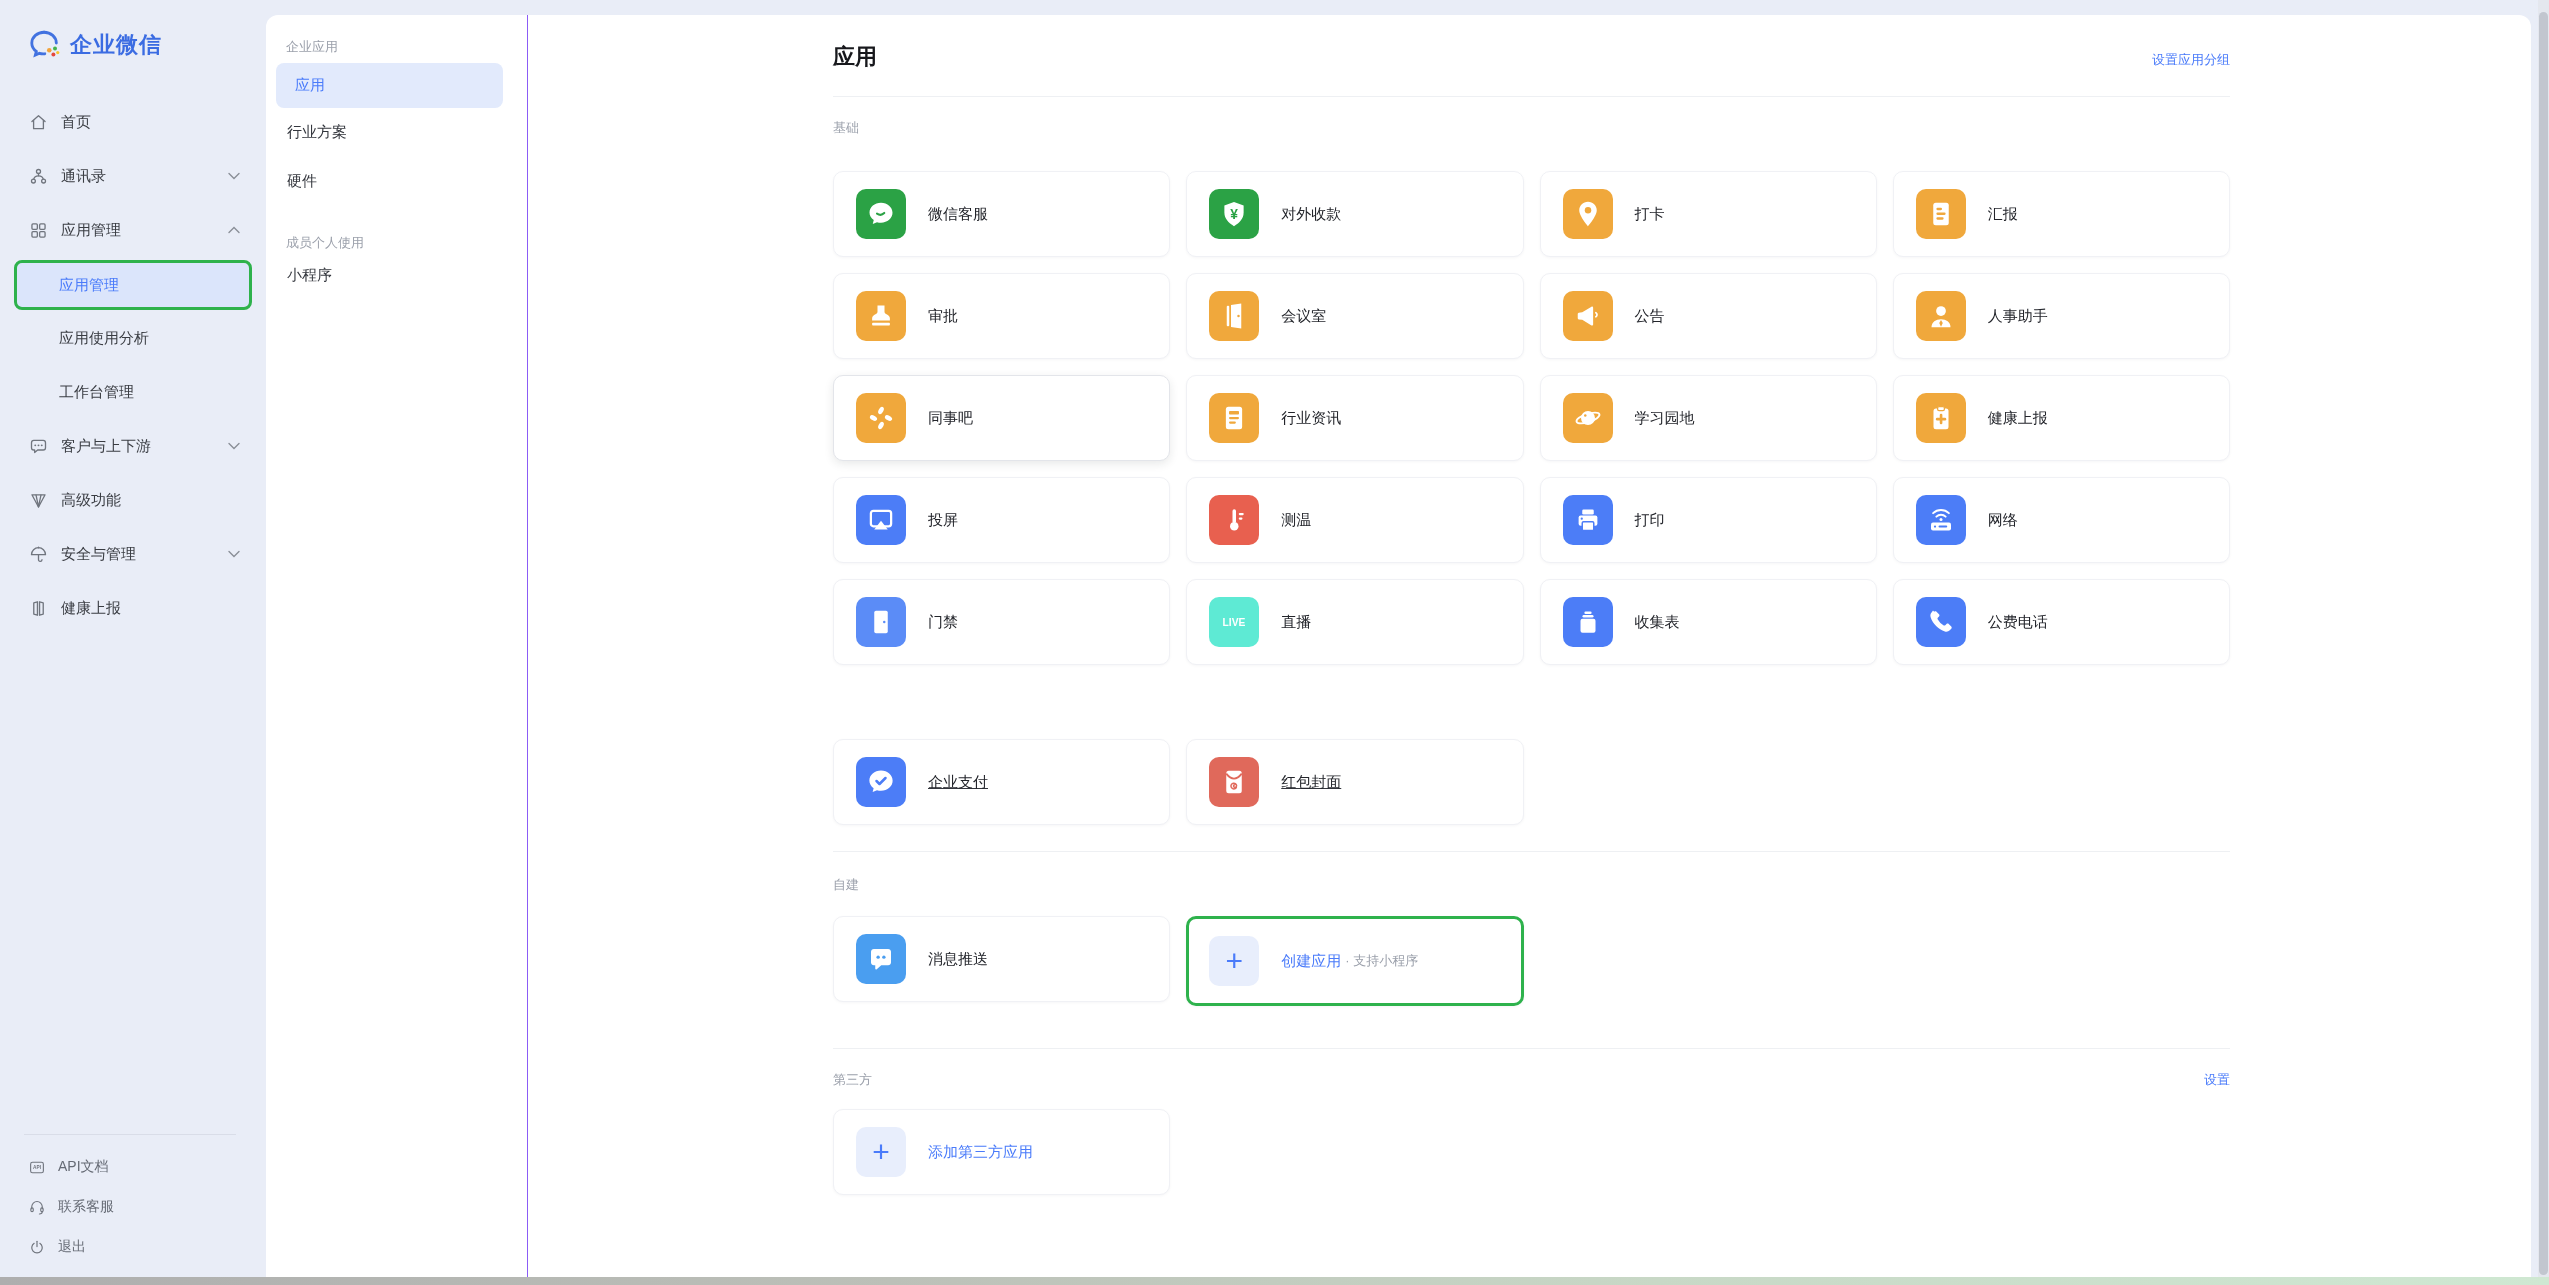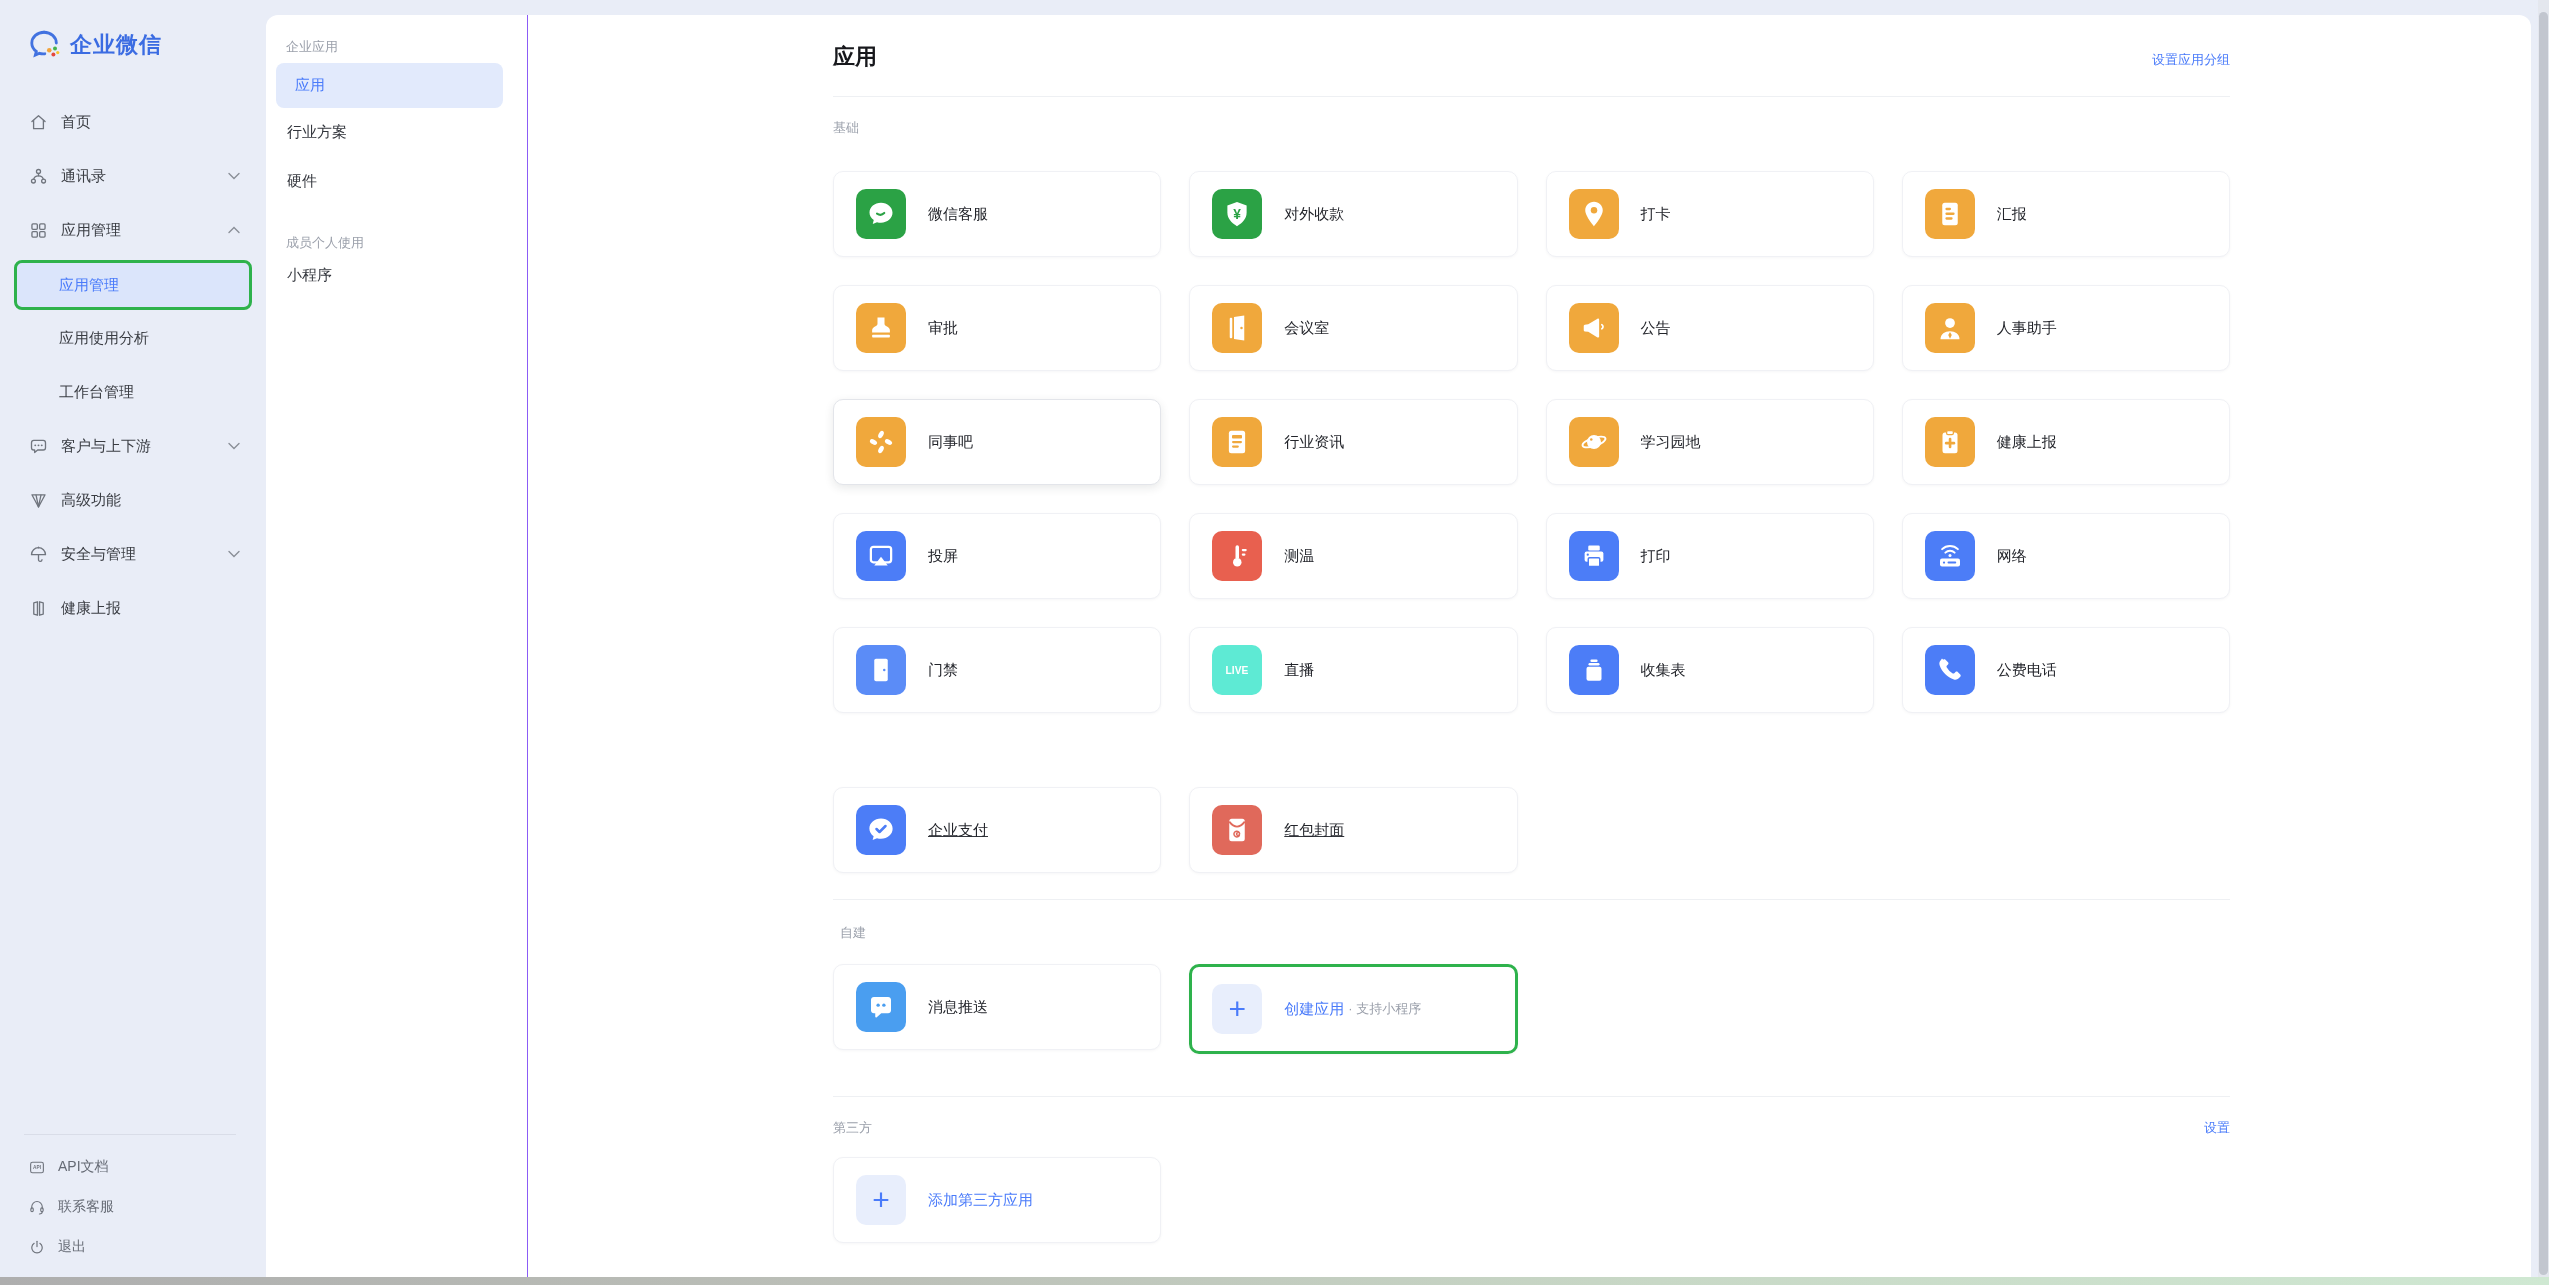--- a/index.html
+++ b/index.html
@@ -32,25 +32,25 @@
   .submenu-gap { height:28px; }
 
   
   .content { flex:1; padding:27px 301px 0 305px; }
   .content-header { display:flex; align-items:baseline; justify-content:space-between; height:26px; }
   .page-title { font-size:22px; font-weight:700; color:#17181c; }
   .blue-link { font-size:13px; color:#4a7bfa; cursor:pointer; text-decoration:none; }
   .hr { height:1px; background:#eef0f3; }
   .hr.after-header { margin-top:28px; }
   .section-label { margin-top:22px; font-size:13px; color:#9ba0ab; height:16px; }
-  .grid { display:grid; grid-template-columns:repeat(4,1fr); gap:28px; }
+  .grid { display:grid; grid-template-columns:repeat(4,1fr); gap:16px; }
   .grid.first { margin-top:36px; }
   .grid.row2 { margin-top:74px;text-decoration:underline; }
   .hr.after-basic { margin-top:26px; }
-  .section-label.selfbuilt { margin-top:24px;margin-left:7px; }
+  .section-label.selfbuilt { margin-top:24px; }
   .grid.selfbuilt { margin-top:24px; }
   .hr.after-self { margin-top:42px; }
   .third-header { margin-top:22px; display:flex; justify-content:space-between; align-items:baseline; }
   .grid.third { margin-top:20px; }
 
   .card { height:86px; background:#fff; border:1px solid #f0f1f5; border-radius:10px; box-shadow:0 1px 3px rgba(31,35,41,.04); display:flex; align-items:center; padding-left:22px; cursor:pointer; }
   .card.elevated { border-color:#e3e5ea; box-shadow:0 3px 10px rgba(31,35,41,.10); }
   .card .tile { width:50px; height:50px; border-radius:10px; flex:none; display:flex; align-items:center; justify-content:center; margin-right:22px; }
   .card .app-label { font-size:15px; color:#23252b; }
   .card.create { border:3px solid #2eb24c; height:90px; padding-left:20px; }

